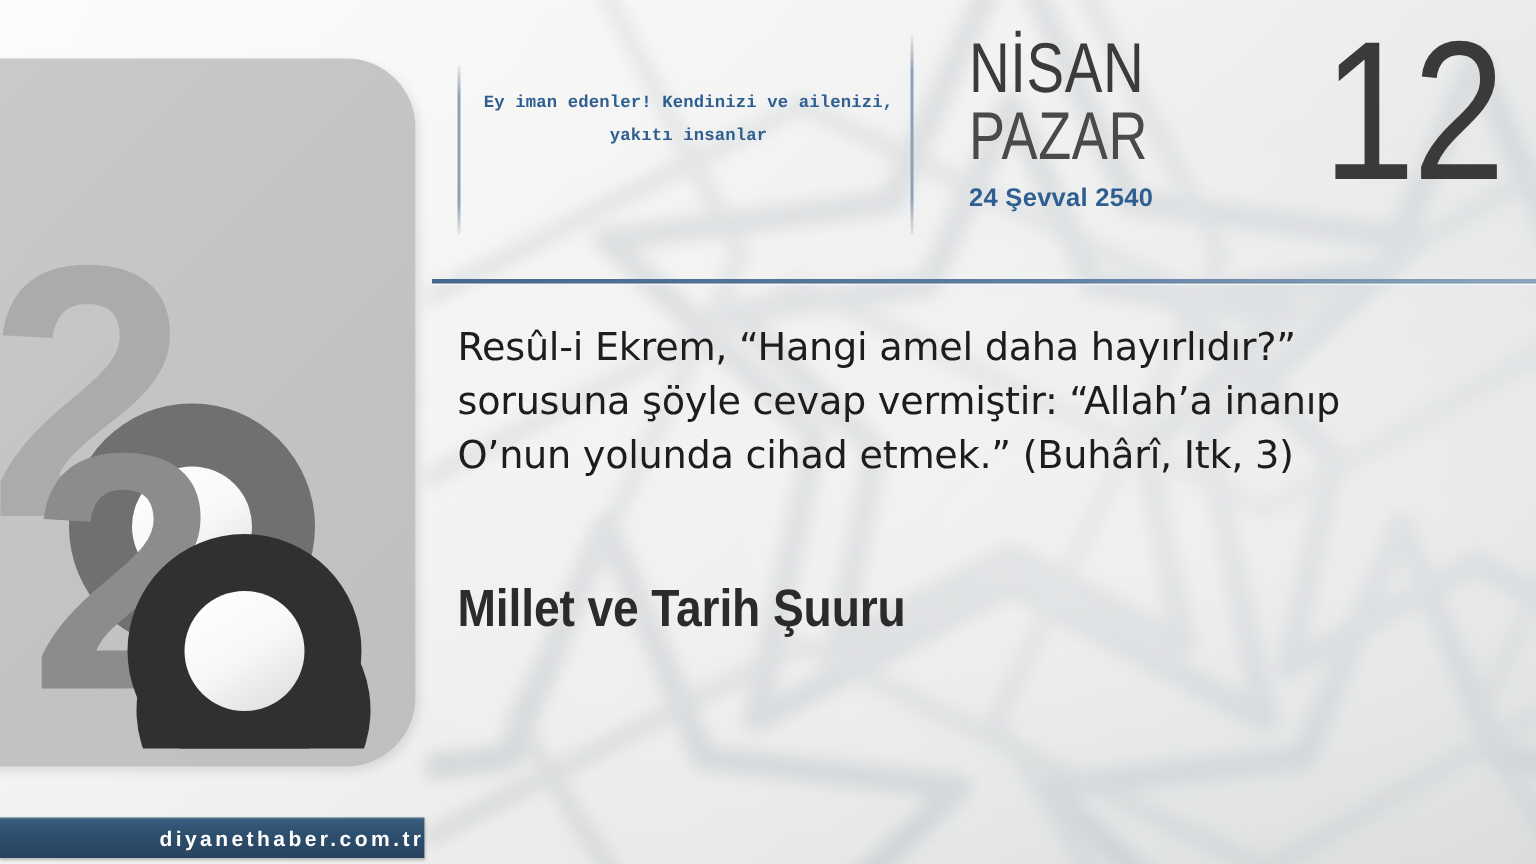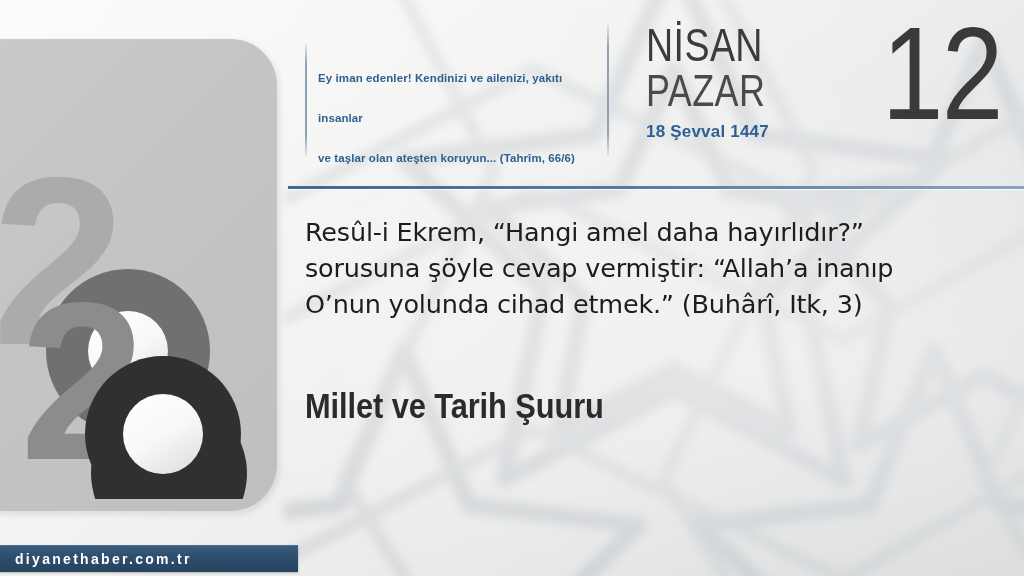--- a/index.html
+++ b/index.html
@@ -70,25 +70,26 @@
   }
   .vline-left  { left: 305px; top: 44px;  height: 112px; }
   .vline-right { left: 607px; top: 24px;  height: 132px; }
 
   
   .ayah {
     position: absolute;
     left: 318px;
     top: 58px;
     width: 282px;
+    text-align: center;
     color: #2f5f91;
-    font-family: Liberation Sans, sans-serif;
+    font-family: Liberation Mono, monospace;
     font-weight: 700;
     font-size: 11.5px;
-    line-height: 40px;
+    line-height: 22px;
     letter-spacing: .1px;
   }
 
   
   .date-block {
     position: absolute;
     left: 622px;
     top: 22px;
     width: 250px;
     margin-left: 24px;
@@ -173,22 +174,21 @@
   .footer-bar {
     position: absolute;
     left: 0;
     top: 545px;
     width: 283px;
     height: 27px;
     background: linear-gradient(180deg, #3b5f80 0%, #2e4f6e 40%, #27435f 100%);
     box-shadow: 0 1px 2px rgba(0,0,0,.25), inset 0 1px 0 rgba(255,255,255,.12);
     display: flex;
     align-items: center;
-    justify-content: flex-start;
-    padding-left: 15px;
+    justify-content: flex-end;
   }
   .footer-url {
     color: #ffffff;
     font-family: "Liberation Sans", sans-serif;
     font-weight: 700;
     font-size: 14px;
     letter-spacing: 2.3px;
   }
 </style>
 </head>
@@ -242,27 +242,26 @@
         <circle cx="185" cy="295" r="40" fill="url(#cg)"></circle>
       </svg>
     </div>
   </div>
 
   <div class="vline vline-left"></div>
   <div class="vline vline-right"></div>
 
   <div class="ayah">
     <div>Ey iman edenler! Kendinizi ve ailenizi, yakıtı insanlar</div>
-    <div>ve taşlar olan ateşten koruyun... (Tahrîm, 66/6)</div>
   </div>
 
   <div class="date-block">
     <div class="month">NİSAN</div>
     <div class="weekday">PAZAR</div>
-    <div class="hijri">18 Şevval 1447</div>
+    <div class="hijri">24 Şevval 2540</div>
   </div>
 
   <div class="day-number">12</div>
 
   <div class="divider"></div>
 
   <div class="quote">Resûl-i Ekrem, “Hangi amel daha hayırlıdır?” sorusuna şöyle cevap vermiştir: “Allah’a inanıp O’nun yolunda cihad etmek.” (Buhârî, Itk, 3)</div>
 
   <div class="headline">Millet ve Tarih Şuuru</div>
 

